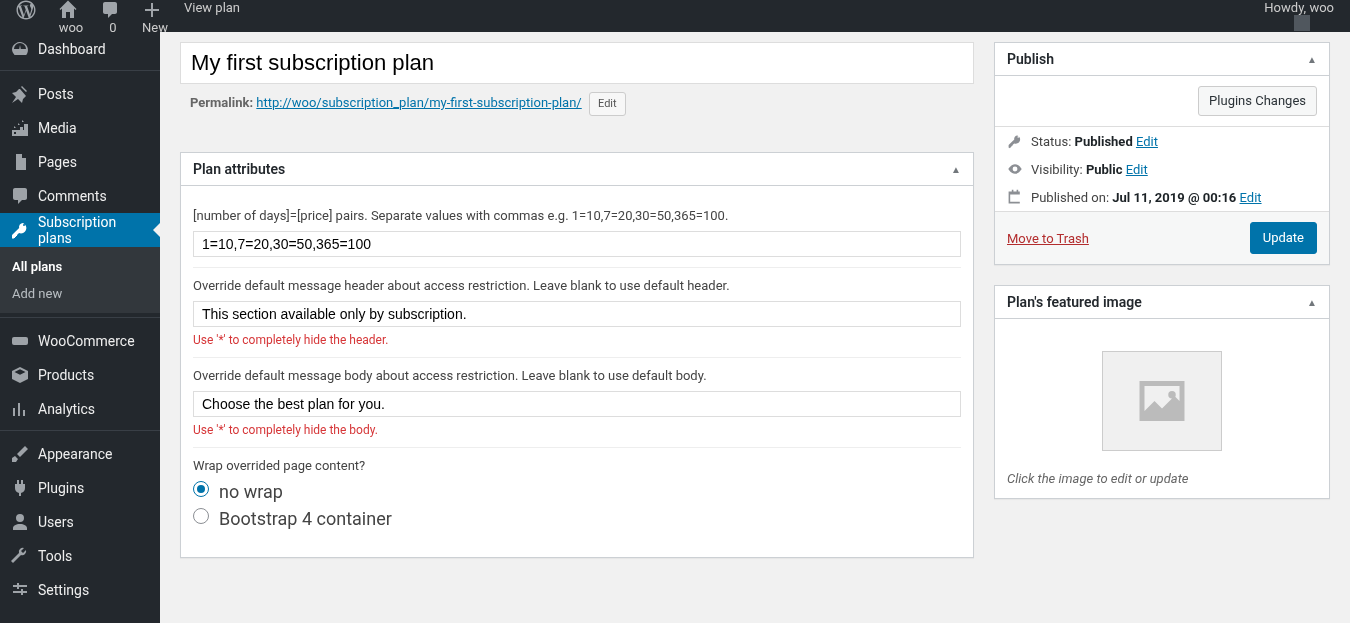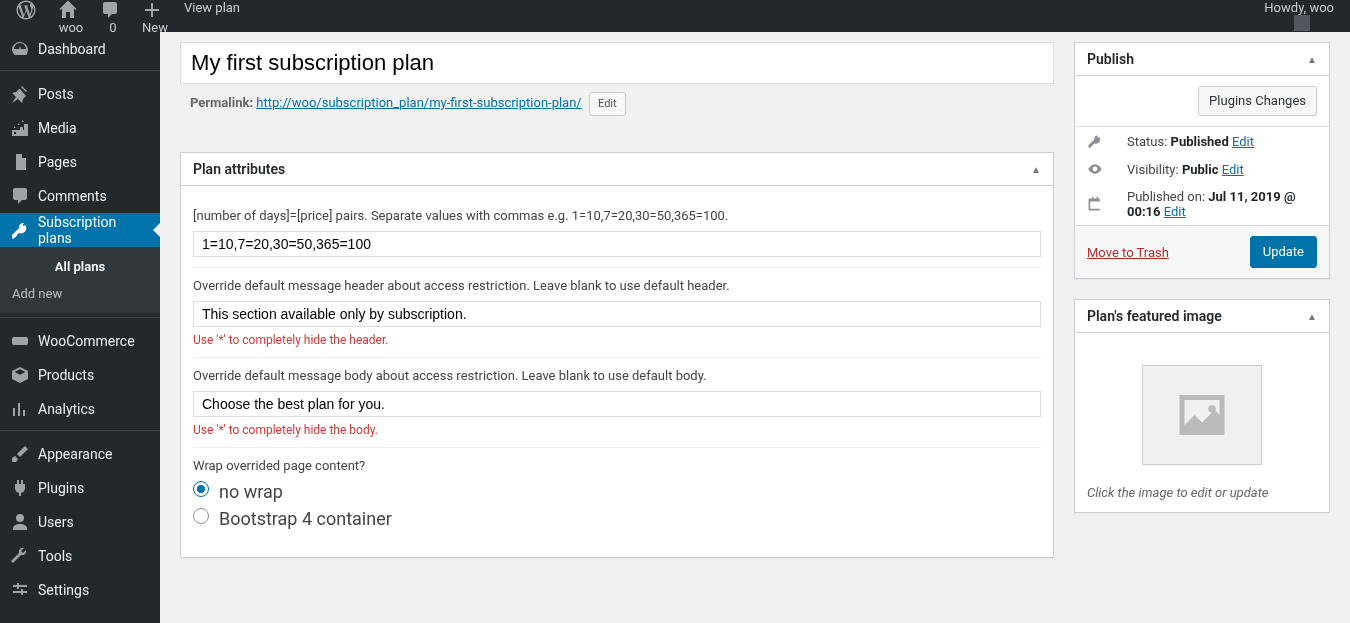--- a/index.html
+++ b/index.html
@@ -61,34 +61,34 @@
 .menu-item.current { background: #0073aa; color: #fff; }
 .menu-item.current::after {
   content:""; position:absolute; right:-1px; top:50%; transform:translateY(-50%);
   border:8px solid transparent; border-right-color:#f1f1f1;
 }
 .menu-icon { width:20px; height:20px; display:inline-flex; align-items:center; justify-content:center; margin-right:8px; }
 .menu-icon svg { fill: rgba(240,245,250,0.6); width:20px; height:20px; }
 .menu-item.current .menu-icon svg { fill:#fff; }
 .submenu { background:#32373c; padding:6px 0; }
 .submenu .sub-item { padding:6px 12px; font-size:13px; color:rgba(240,245,250,0.7); cursor:pointer; }
-.submenu .sub-item.current { color:#fff; font-weight:600;text-align:center; }
+.submenu .sub-item.current { color:#fff; font-weight:600; }
 .menu-separator { height:5px; border-bottom:1px solid #393f46; margin:0 0 6px; }
 
 
 .wrap {
   position:absolute;
   top:32px; left:160px;
   width: calc(100% - 160px);
   height: calc(100% - 32px);
   padding: 10px 20px 20px;
 }
 .content-columns { display:flex; gap:20px; }
 .main-col { flex:1; min-width:0; }
-.side-col { width:256px; }
+.side-col { width:336px; }
 
 .title-input {
   width:100%;
   font-size:1.7em;
   padding:5px 10px;
   height:42px;
   background:#fff;
   border:1px solid #ddd;
   outline:0;
 }
@@ -127,21 +127,21 @@
 .radio.checked { border-color:#0073aa; }
 .radio.checked::after { content:""; width:8px; height:8px; border-radius:50%; background:#0073aa; }
 
 
 .publish-actions { padding:10px 12px; text-align:right; border-bottom:1px solid #ddd; }
 .button-secondary {
   display:inline-block; padding:0 10px; line-height:28px;
   border:1px solid #ccc; background:#f6f7f7; border-radius:3px;
   font-size:13px; color:#2c3338; cursor:pointer;
 }
-.misc-pub { padding:6px 12px; font-size:13px; display:flex; align-items:center; gap:24px; }
+.misc-pub { padding:6px 12px; font-size:13px; display:flex; align-items:center; gap:8px; }
 .misc-pub svg { width:16px; height:16px; fill:#8c8f94; flex-shrink:0; }
 .misc-pub a { color:#0073aa; text-decoration:underline; cursor:pointer; }
 .misc-pub strong { color:#1d2327; }
 .major-actions {
   padding:10px 12px; background:#f6f7f7; border-top:1px solid #ddd;
   display:flex; justify-content:space-between; align-items:center;
 }
 .trash-link { color:#b32d2e; text-decoration:underline; cursor:pointer; font-size:13px; }
 .button-primary {
   background:#0073aa; border:1px solid #0073aa; color:#fff;

